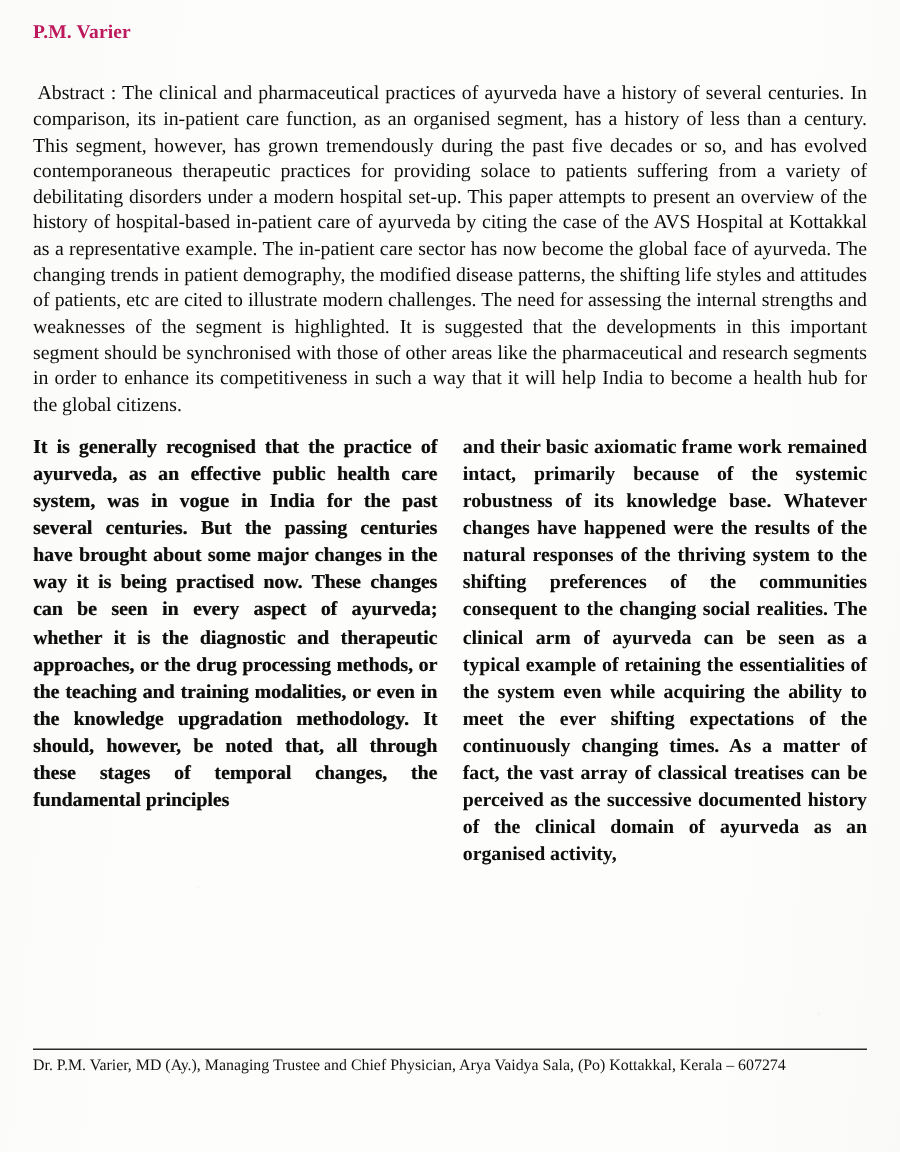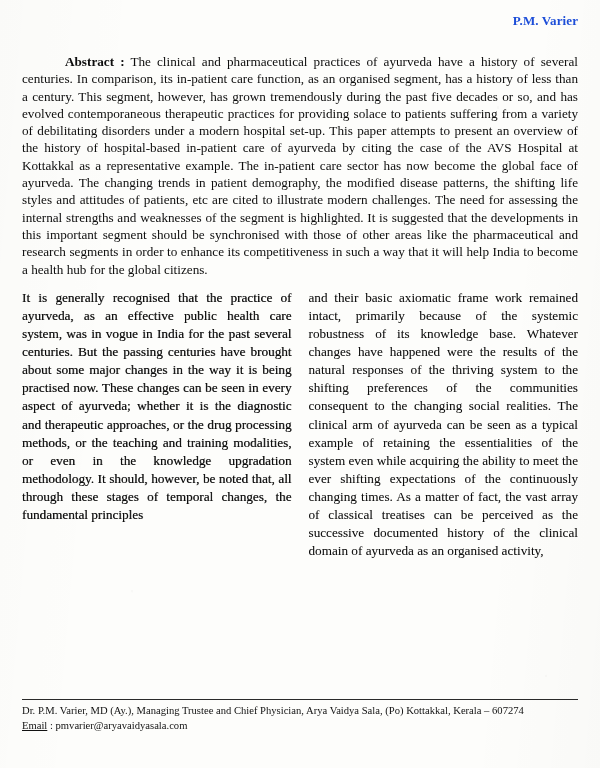--- a/index.html
+++ b/index.html
@@ -48,41 +48,40 @@
     font-weight: normal;
     letter-spacing: 0.8px;
     word-spacing: 4px;
     line-height: 1.1;
     color: #0a0a0a;
   }
 
   .doc-author {
     margin: 0;
     padding-top: 13px;
-    text-align: right;
+    text-align: left;
     font-size: 13px;
     font-weight: bold;
     letter-spacing: 0.1px;
-    color: #1d4ed8;
+    color: #be185d;
   }
 
   .abstract {
     margin: 0;
     padding-top: 24px;
     font-size: 13.2px;
     line-height: 17.3px;
     text-align: justify;
     text-justify: inter-word;
     text-indent: 3px;
     hyphens: manual;
   }
 
   .abstract .abstract-label {
-    font-weight: bold;
-    margin-left: 40px;
+    font-weight: normal;
   }
 
   .section-heading {
     margin: 0;
     padding-top: 26px;
     font-size: 13.6px;
     font-weight: bold;
     line-height: 1.2;
   }
 
@@ -96,20 +95,21 @@
     flex: 1 1 0;
     min-width: 0;
     font-size: 13.2px;
     line-height: 18.1px;
     text-align: justify;
     text-justify: inter-word;
   }
 
   .col p {
     margin: 0;
+    font-weight: bold;
   }
 
   
   .col-left {
     text-shadow: 0.35px 0 0 rgba(0,0,0,0.55);
   }
 
   .col-right {
     text-shadow: 0.12px 0 0 rgba(0,0,0,0.2);
   }
@@ -164,16 +164,15 @@
         <p>and their basic axiomatic frame work remained intact, primarily because of the systemic robustness of its knowledge base. Whatever changes have happened were the results of the natural responses of the thriving system to the shifting preferences of the communities consequent to the changing social realities. The clinical arm of ayurveda can be seen as a typical example of retaining the essentialities of the system even while acquiring the ability to meet the ever shifting expectations of the continuously changing times. As a matter of fact, the vast array of classical treatises can be perceived as the successive documented history of the clinical domain of ayurveda as an organised activity,</p>
       </div>
     </div>
 
   </div>
 
   <div class="footnote-rule"></div>
 
   <div class="footnote">
     <div class="footnote-line">Dr. P.M. Varier, MD (Ay.), Managing Trustee and Chief Physician, Arya Vaidya Sala, (Po) Kottakkal, Kerala – 607274</div>
-    <div class="footnote-line"><span class="email-label">Email</span><span> : </span><span>pmvarier@aryavaidyasala.com</span></div>
   </div>
 
 </div>
 
 </body></html>

